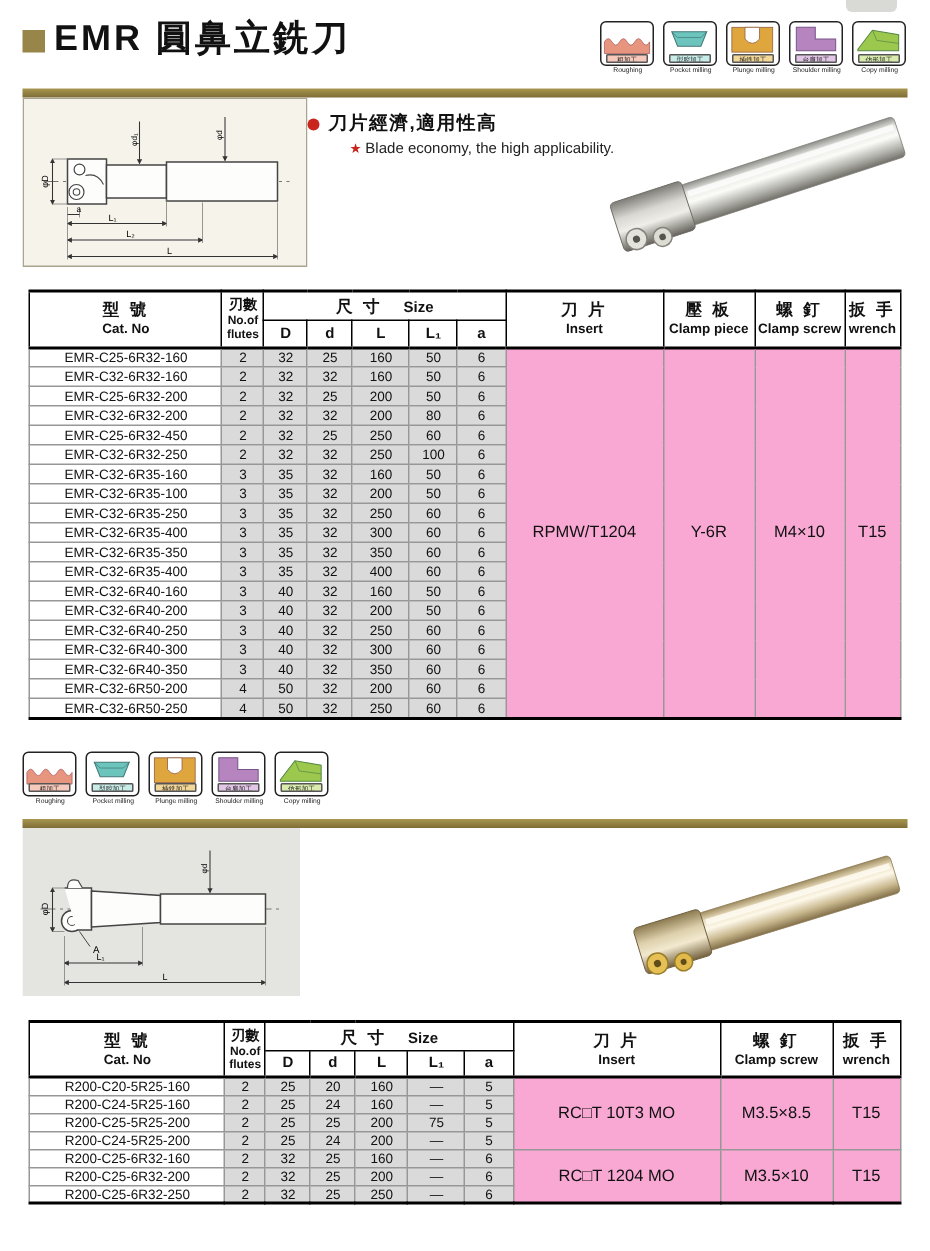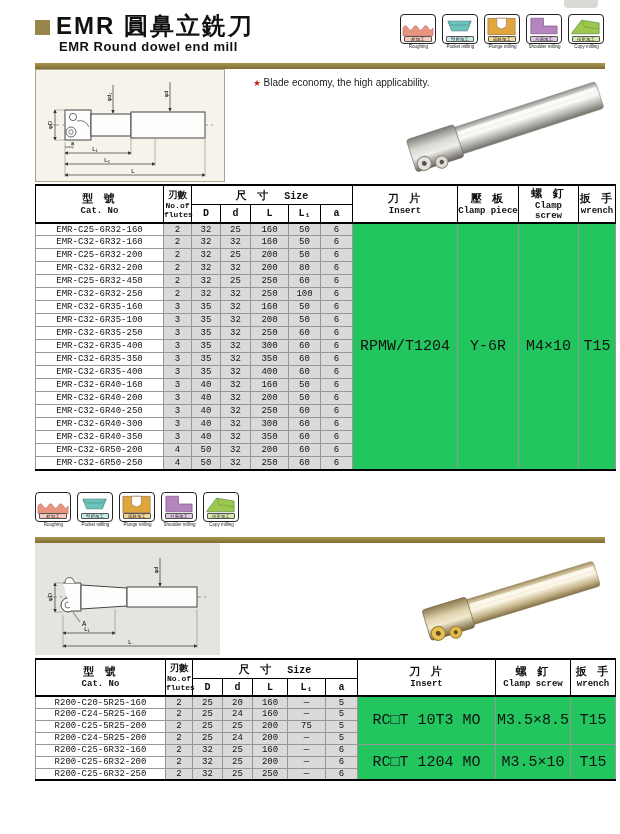--- a/index.html
+++ b/index.html
@@ -1,18 +1,18 @@
 <!DOCTYPE html>
 <html><head>
 <meta charset="utf-8">
 <style>
   * { box-sizing: border-box; }
   html,body { margin:0; padding:0; background:#fff; }
   body { width:620px; font-family:"Liberation Sans", sans-serif; color:#111; }
-  .page { position:relative; width:620px; height:834px; overflow:hidden; background:#fff;padding-left:20px; }
+  .page { position:relative; width:620px; height:834px; overflow:hidden; background:#fff; }
   .corner-mark { position:absolute; top:0; right:22px; width:34px; height:8px; background:#d9d9d6; border-radius:0 0 4px 4px; }
 
   .section { padding:0 15px; }
   .sec-head { display:flex; justify-content:space-between; align-items:flex-start; padding-top:13px; }
   .title-block { display:flex; gap:6px; }
   .sq { width:15px; height:15px; background:#97854a; margin-top:7px; flex:0 0 auto; }
   .t-zh { font-size:24px; font-weight:bold; letter-spacing:2px; line-height:1.1; }
   .t-en { font-size:13px; font-weight:bold; margin-left:3px; letter-spacing:0.5px; }
 
   .icons { display:flex; gap:5px; padding-top:1px; }
@@ -31,57 +31,56 @@
   .features { position:absolute; left:190px; top:6px; z-index:2; }
   .feat-zh { font-size:12.5px; font-weight:bold; letter-spacing:1px; margin:3px 0; display:flex; align-items:center; gap:6px; }
   .feat-zh .dot { width:8px; height:8px; border-radius:50%; background:#c9251c; flex:0 0 auto; }
   .feat-en { font-size:10px; margin:2px 0 0 28px; color:#222; }
   .feat-en::before { content:"★ "; color:#c9251c; font-size:9px; }
 
   .photo { position:absolute; z-index:1; }
   .emr-photo  { right:-6px; top:4px; }
   .r200-photo { right:0px;  top:8px; }
 
-  table.spec { border-collapse:collapse; table-layout:fixed; width:580px; margin:2px auto 0;
+  table.spec { border-collapse:collapse; table-layout:fixed; width:580px; margin:15px auto 0;
                border-top:2.5px solid #000; border-bottom:2.5px solid #000;
-               border-left:1px solid #333; border-right:1px solid #333;font-family:Liberation Mono, monospace; }
+               border-left:1px solid #333; border-right:1px solid #333; }
   .spec th { border:1px solid #000; background:#fff; font-weight:bold; padding:0; }
   .spec th.hb { border-bottom:2.2px solid #000; }
   .spec .hzh { font-size:11px; letter-spacing:2px; line-height:13px; }
   .spec .hen { font-size:9px; line-height:10px; }
   .spec .hzh.s { font-size:9.5px; letter-spacing:0; line-height:11px; }
   .spec .hen.s { font-size:8px; line-height:9px; font-weight:bold; }
   .spec th.sub { font-size:10px; height:18px; }
   .spec th.size-th .hzh { display:inline; margin-right:14px; }
   .spec th.size-th .hen { display:inline; font-size:10px; }
   .spec td { border:1px solid #979797; text-align:center; font-size:9px; padding:0; color:#111; }
   .sec-emr  .spec td { height:13px; }
   .sec-r200 .spec td { height:12px; }
   .spec td.cat { background:#fff; }
   .spec td.num { background:#dadada; }
-  .spec td.merge { background:#22c55e; font-size:15px; }
+  .spec td.merge { background:#f9a8d4; font-size:11px; }
   .spec tr.group-start td { border-top:1.6px solid #555; }
 
   .sec-r200 { margin-top:7px; }
 
   svg text { font-family:"Liberation Sans", sans-serif; }
 </style>
 </head>
 <body>
 
 <div class="page">
   <div class="corner-mark"></div>
 
   <section class="section sec-emr">
     <div class="sec-head">
       <div class="title-block">
         <span class="sq"></span>
         <div class="titles">
           <div class="t-zh">EMR 圓鼻立銑刀</div>
-          <div class="t-en">EMR Round dowel end mill</div>
         </div>
       </div>
       <div class="icons icons-mount">
           <div class="icon-box">
        <div class="icon-frame"><svg width="34" height="22" viewBox="0 0 35 22">
                 <path d="M2 13 Q4.6 8.5 7.2 13 T12.4 13 T17.6 13 T22.8 13 T28 13 T33 13 L33 21 L2 21 Z" fill="#e89580" stroke="#a55" stroke-width="0.5"></path>
               </svg>
          <div class="icon-band" style="background:#f6c9bc">粗加工</div>
        </div>
        <div class="icon-en">Roughing</div>
@@ -168,20 +167,24 @@
           <line x1="30" y1="106" x2="170" y2="106" stroke="#333" stroke-width="0.7" marker-start="url(#arr)" marker-end="url(#arr)"></line>
           <text x="98" y="104" font-size="6" text-anchor="middle">L</text>
           <line x1="96" y1="68" x2="96" y2="86" stroke="#777" stroke-width="0.5"></line>
           <line x1="120" y1="70" x2="120" y2="97" stroke="#777" stroke-width="0.5"></line>
           <line x1="170" y1="70" x2="170" y2="108" stroke="#777" stroke-width="0.5"></line>
           <line x1="30" y1="80" x2="30" y2="108" stroke="#777" stroke-width="0.5"></line>
         </svg>
       </div>
 
       <div class="features features-mount">
+          <div class="feat-zh">
+            <span class="dot"></span>
+            <span>刀片經濟,適用性高</span>
+          </div>
           <div class="feat-en">Blade economy, the high applicability.</div>
         </div>
 
       <div class="photo emr-photo">
         <svg width="212" height="108" viewBox="0 0 212 108">
           <defs>
             <linearGradient id="gShankE" x1="0" y1="0" x2="0" y2="1">
               <stop offset="0" stop-color="#8e8e8a"></stop>
                 <stop offset="0.22" stop-color="#e8e8e4"></stop>
               <stop offset="0.45" stop-color="#fbfbf8"></stop>

